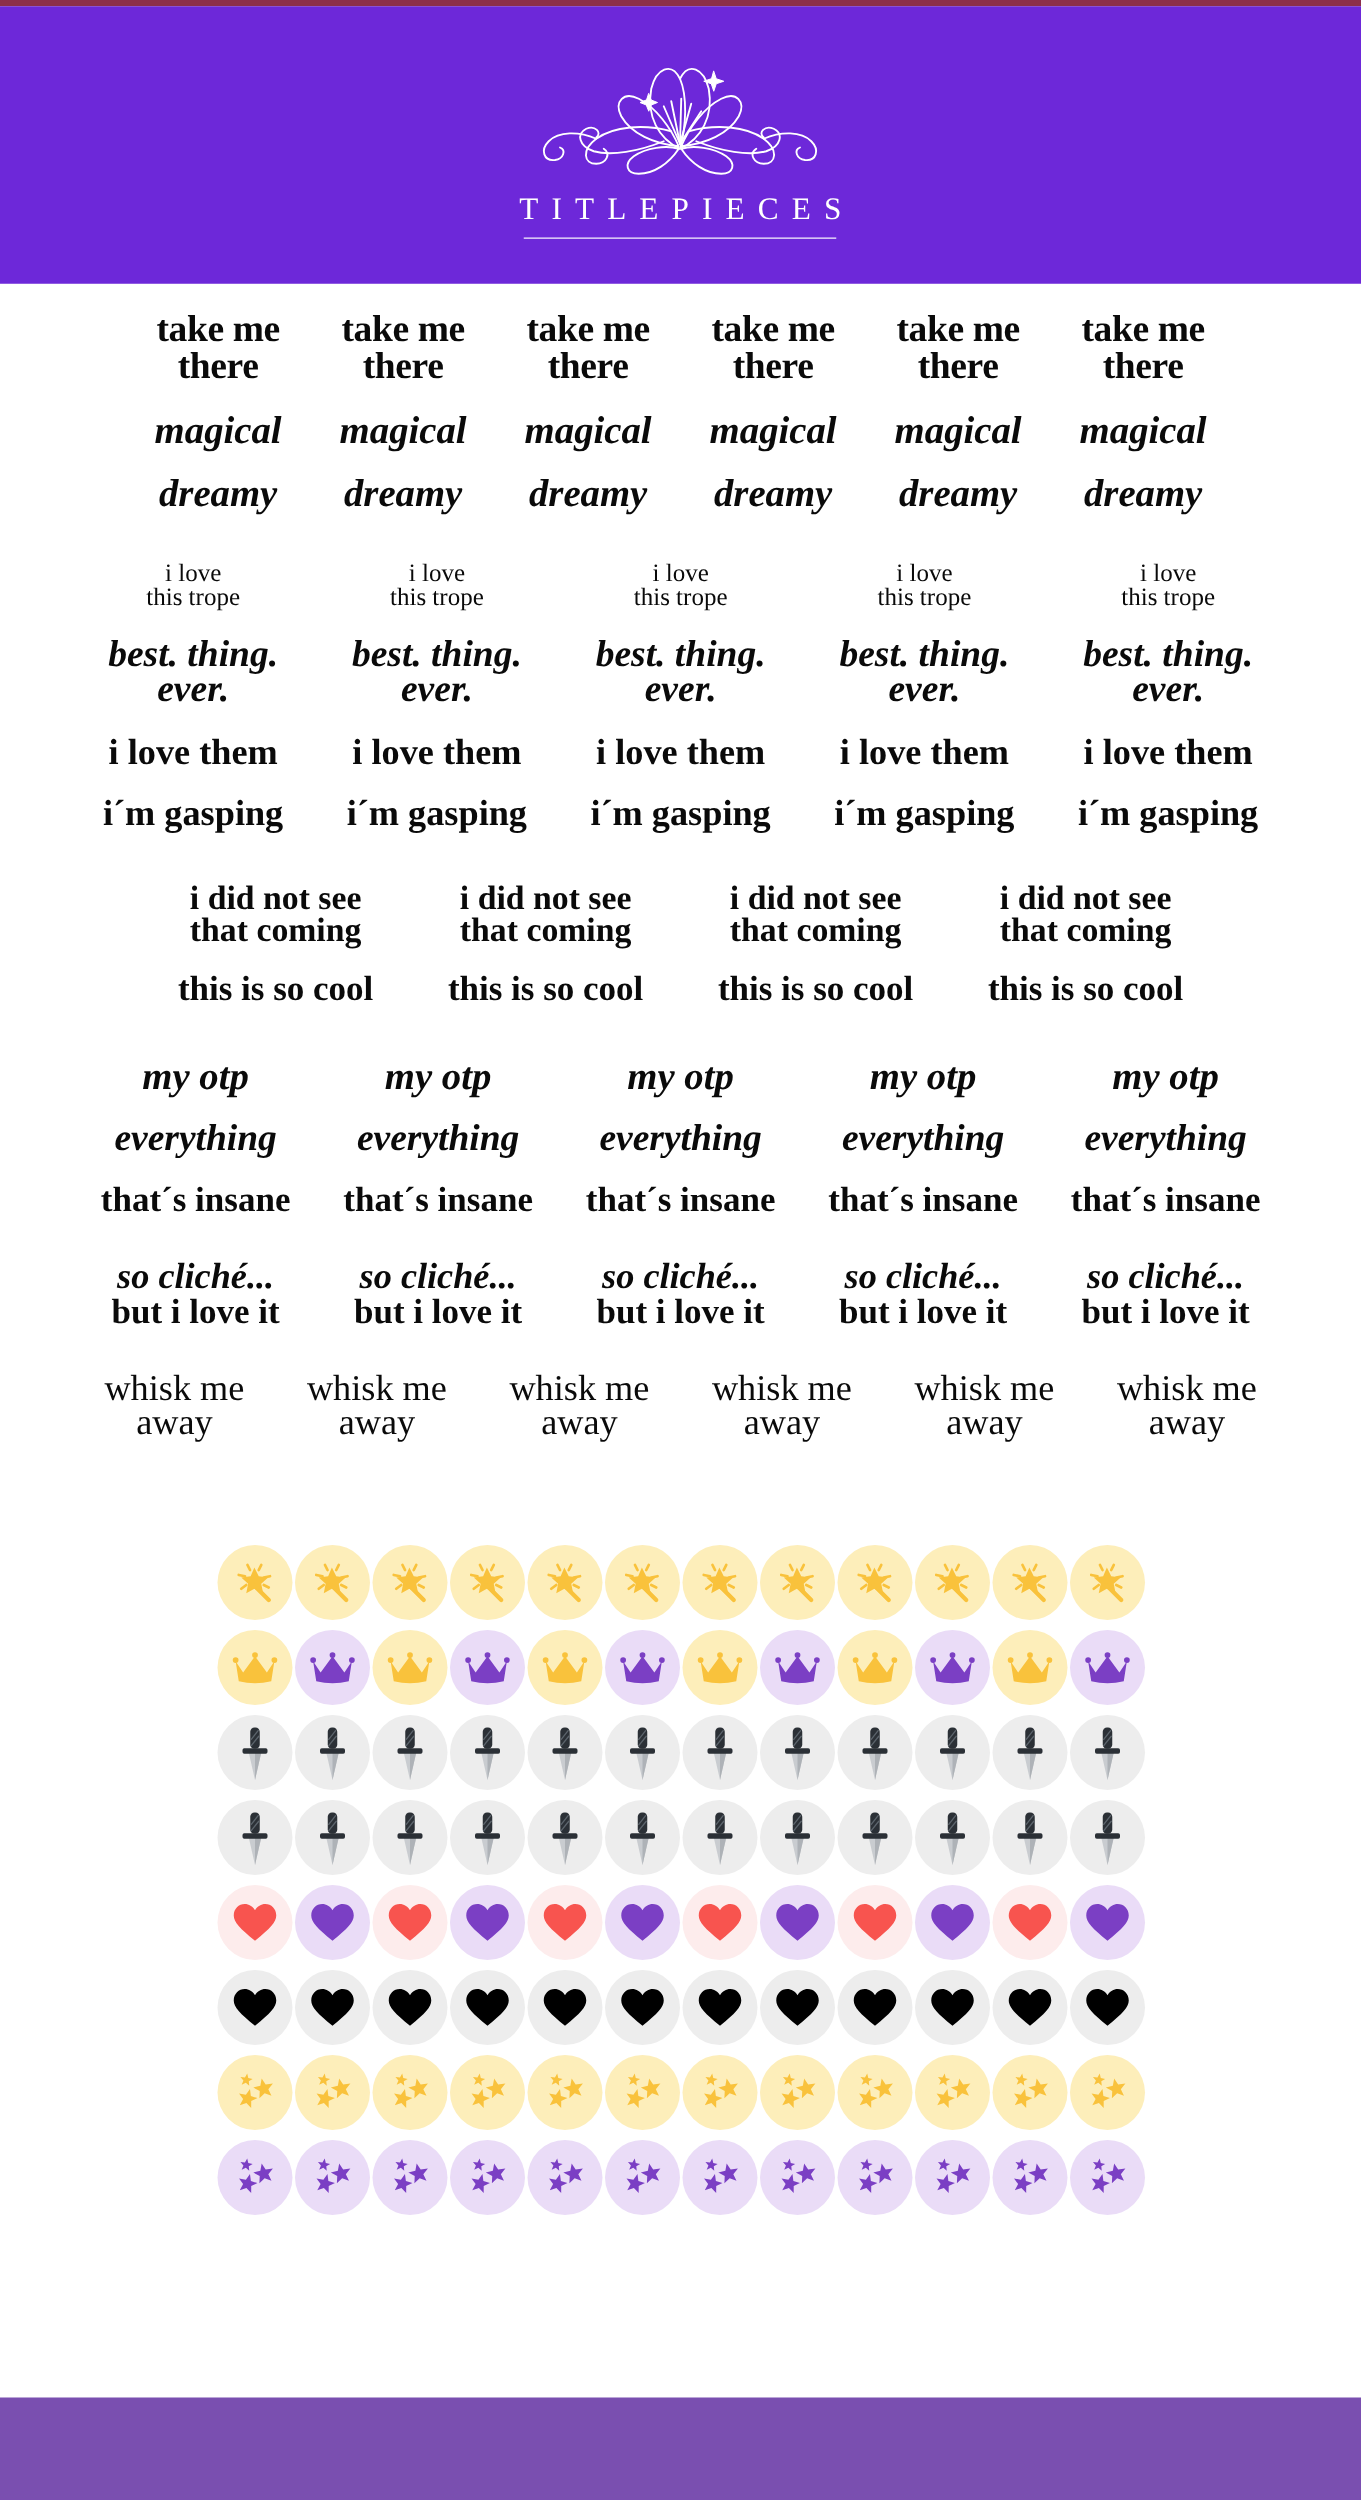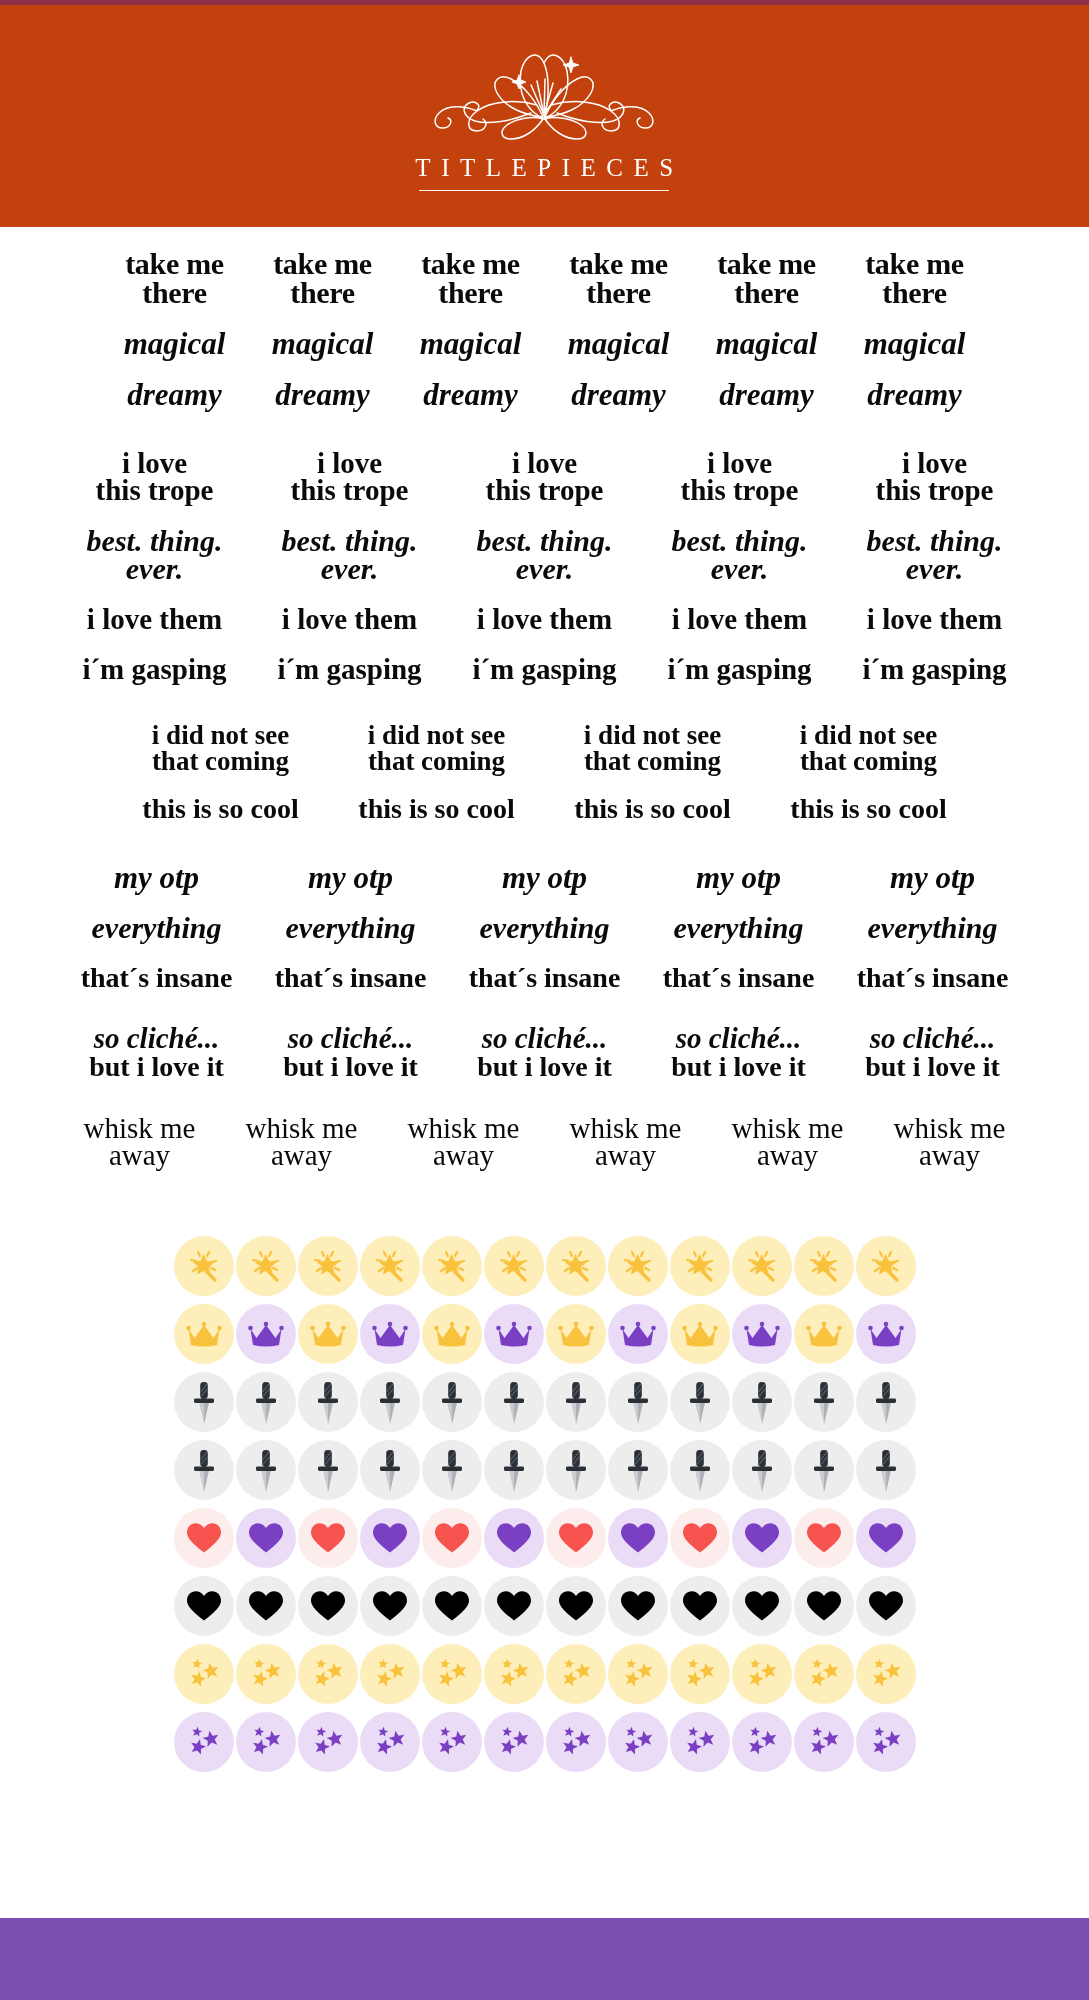--- a/index.html
+++ b/index.html
@@ -11,21 +11,21 @@
     position:relative;
   }
   .sheet{position:relative;width:1089px;height:2000px;background:#fff;overflow:hidden;}
 
   
   .top-rule{position:absolute;top:0;left:0;width:1089px;height:5px;background:#8c2f4a;}
 
   
   .header{
     position:absolute;top:5px;left:0;width:1089px;height:222px;
-    background:#c2410c;
+    background:#6d28d9;
     display:flex;flex-direction:column;align-items:center;justify-content:center;
   }
   .logo-wrap{display:flex;flex-direction:column;align-items:center;}
   .logo-mark{width:250px;height:112px;display:block;}
   .brand{
     color:#ffffff;font-size:25px;letter-spacing:10.5px;
     font-family:"Liberation Serif", serif;font-weight:400;
     margin-top:2px;margin-left:10px;line-height:1;
   }
   .brand-rule{width:250px;height:1.5px;background:#ffffff;margin-top:10px;opacity:.95;}
@@ -44,21 +44,21 @@
 
   
   .gA .trow{gap:0;}
   .gA .cell{width:148px;}
   .rowA1 .cell{font-size:30px;font-weight:bold;letter-spacing:-0.3px;}
   .rowA2 .cell{font-size:31px;font-weight:bold;font-style:italic;}
   .rowA3 .cell{font-size:31px;font-weight:bold;font-style:italic;}
 
   
   .gB .cell{width:195px;}
-  .rowB1 .cell{font-size:29px;font-weight:bold;}
+  .rowB1 .cell{font-size:20px;font-weight:normal;}
   .rowB2 .cell{font-size:30px;font-weight:bold;font-style:italic;}
   .rowB3 .cell{font-size:29px;font-weight:bold;}
   .rowB4 .cell{font-size:29px;font-weight:bold;}
 
   
   .gC .cell{width:216px;}
   .rowC1 .cell{font-size:27px;font-weight:bold;}
   .rowC2 .cell{font-size:28px;font-weight:bold;}
 
   

